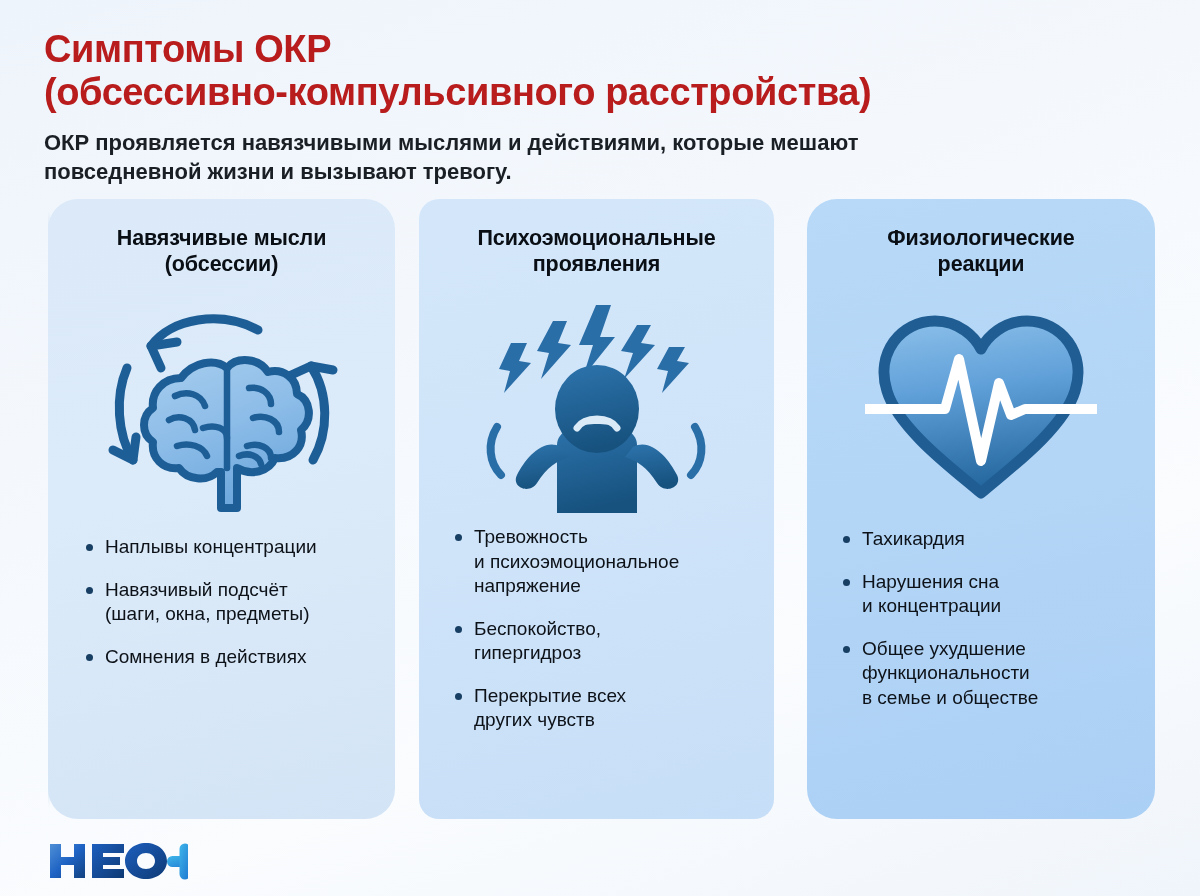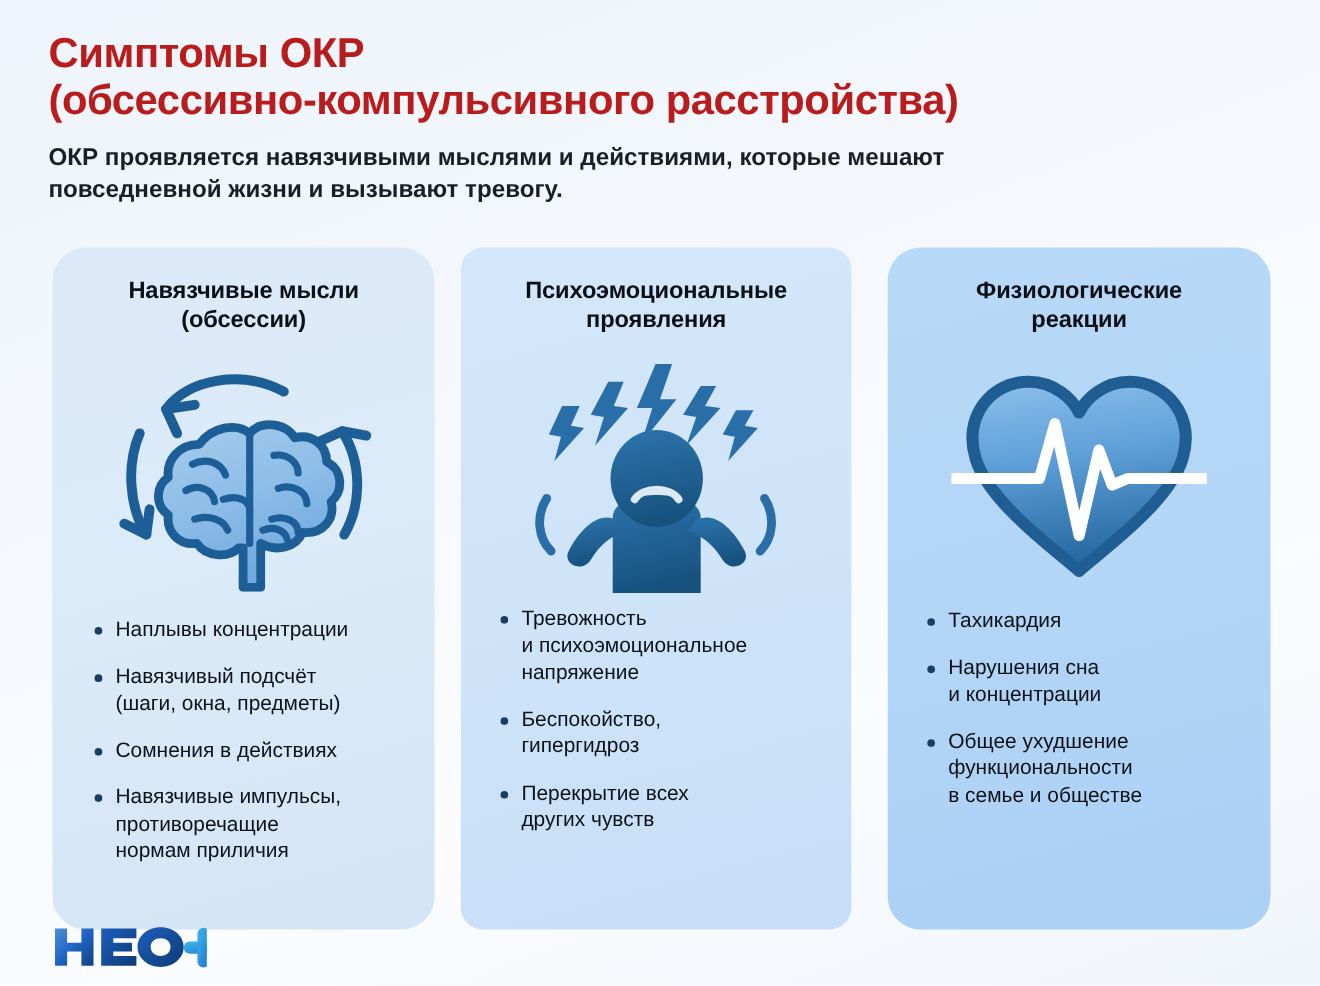--- a/index.html
+++ b/index.html
@@ -44,21 +44,21 @@
     color: #1a1f26;
     max-width: 1010px;
     white-space: pre-line;
   }
 
   
   .cards {
     position: absolute;
     left: 48px;
     right: 45px;
-    top: 225px;
+    top: 199px;
     height: 620px;
     display: flex;
     align-items: stretch;
   }
 
   .card {
     position: relative;
     border-radius: 30px;
     padding: 26px 22px 20px 22px;
     display: flex;
@@ -220,23 +220,20 @@
           <path d="M100 128 C112 124, 124 128, 124 138" fill="none" stroke="#1d5e97" stroke-width="6.5" stroke-linecap="round"></path>
           <path d="M136 156 C146 152, 156 156, 158 164" fill="none" stroke="#1d5e97" stroke-width="6.5" stroke-linecap="round"></path>
         </svg>
       </div>
 
       <ul class="bullets">
         <li>Наплывы концентрации</li>
         <li>Навязчивый подсчёт
 (шаги, окна, предметы)</li>
         <li>Сомнения в действиях</li>
-        <li>Навязчивые импульсы,
-противоречащие
-нормам приличия</li>
       </ul>
     </div>
 
     <div class="card card-2">
       <div class="card-title">Психоэмоциональные
 проявления</div>
 
       <div class="icon-wrap">
         <svg width="232" height="214" viewBox="0 0 232 214" aria-hidden="true">
           <defs>

